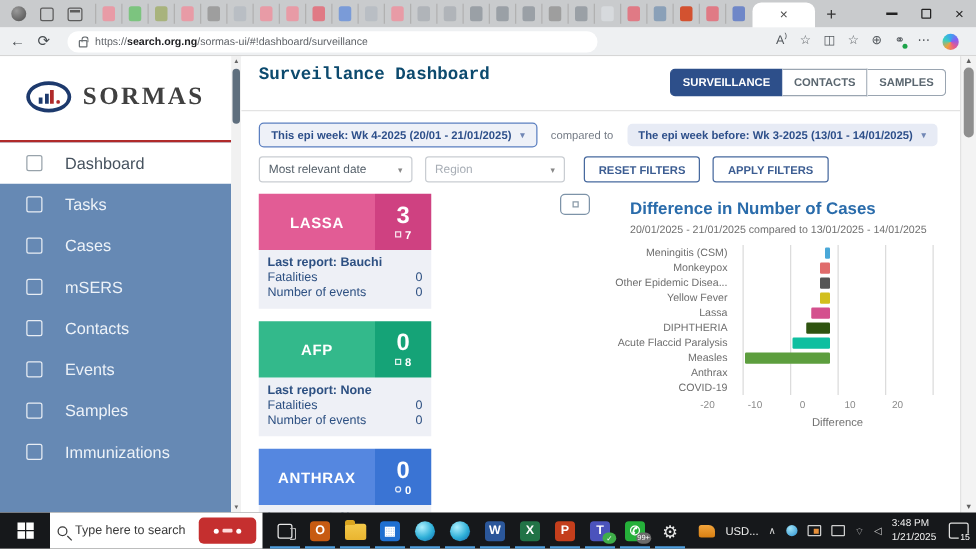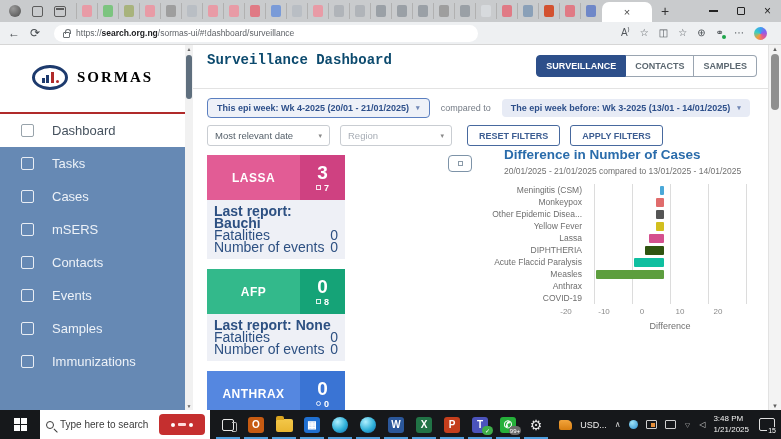--- a/index.html
+++ b/index.html
@@ -42,21 +42,21 @@
   .app { position:absolute; top:45px; left:0; width:781px; height:365px; display:flex; }
 
   
   .sidebar { width:185px; flex:none; background:#fff; position:relative; overflow:hidden; }
   .brand { height:64px; display:flex; align-items:center; justify-content:center; gap:9px; }
   .logo-eye { width:36px; height:25px; border:3px solid #1d3a6d; border-radius:50%; position:relative; }
   .logo-bars { position:absolute; left:7px; bottom:4px; display:flex; align-items:flex-end; gap:1.5px; }
   .lb { width:3px; background:#1d3a6d; }
   .lb1{ height:5px; } .lb2{ height:8px; } .lb3{ height:11px; background:#b02a2a; }
   .logo-dot { position:absolute; right:6px; bottom:4px; width:3px; height:3px; background:#b02a2a; border-radius:50%; }
-  .brand-text { font-family:"Liberation Serif",serif; font-size:15px; font-weight:bold; color:#000000; letter-spacing:2px; }
+  .brand-text { font-family:"Liberation Serif",serif; font-size:20px; font-weight:bold; color:#404040; letter-spacing:2px; }
   .nav { position:absolute; top:67px; left:0; right:0; bottom:0; background:#6689b4; border-top:2px solid #b02a2a; }
   .nav-item { height:33px; display:flex; align-items:center; padding-left:21px; gap:18px; color:#edf2f8; font-size:13px; cursor:default; }
   .nav-item.active { background:#fff; color:#46525e; }
   .nav-icon { width:13px; height:13px; border:1px solid rgba(255,255,255,.85); border-radius:2px; flex:none; }
   .nav-item.active .nav-icon { border-color:#98a3ab; }
 
   
   .app-scrollbar { width:8px; flex:none; background:#f1f1f1; position:relative; }
   .asb-arrow { position:absolute; left:0; width:8px; height:8px; font-size:5px; color:#666; text-align:center; line-height:8px; }
   .asb-thumb { position:absolute; left:1px; top:10px; width:6px; height:44px; background:#5f6f7e; border-radius:3px; }
@@ -90,30 +90,30 @@
   
   .cards { position:absolute; left:14px; top:110px; width:138px; display:flex; flex-direction:column; gap:10px; }
   .card-head { height:45px; display:flex; }
   .card-name { flex:1; display:flex; align-items:center; justify-content:center; color:#fff; font-size:12px; font-weight:bold; letter-spacing:.5px; }
   .card-count-box { width:45px; display:flex; flex-direction:column; align-items:center; justify-content:center; color:#fff; }
   .card-count { font-size:19px; font-weight:bold; line-height:1; }
   .card-prev { font-size:9px; font-weight:bold; display:flex; align-items:center; gap:3px; margin-top:1px; }
   .prev-square { width:5px; height:5px; border:1px solid rgba(255,255,255,.85); display:inline-block; }
   .prev-circle { width:5px; height:5px; border:1px solid rgba(255,255,255,.85); border-radius:50%; display:inline-block; }
   .card-body { background:#eef0f6; padding:5px 7px 6px; }
-  .card-row { font-size:14px; color:#2d5082; line-height:12px; }
+  .card-row { font-size:10px; color:#2d5082; line-height:12px; }
   .card-row.split { display:flex; justify-content:space-between; }
   .card-row.first { font-weight:bold; }
 
   
   .expand-btn { position:absolute; left:255px; top:110px; width:24px; height:17px; border:1px solid #7d93a8; border-radius:4px; background:#fff; display:flex; align-items:center; justify-content:center; cursor:pointer; }
   .expand-glyph { width:5px; height:5px; border:1px solid #8a9aa8; }
 
   
-  .chart-card { position:absolute; left:285px; top:102px; width:286px; }
+  .chart-card { position:absolute; left:285px; top:114px; width:286px; }
   .chart-title { margin-left:26px; font-size:13.5px; font-weight:bold; color:#2a6cab; }
   .chart-sub { margin-left:26px; font-size:8.5px; color:#707070; margin-top:4px; }
   .chart-body { position:relative; margin-top:8px; }
   .grid-layer { position:absolute; left:116px; top:0; width:152px; height:120px; }
   .gline { position:absolute; top:0; bottom:0; width:1px; background:#dcdcdc; }
   .chart-row { display:flex; align-items:center; height:12px; position:relative; }
   .chart-label { width:110px; text-align:right; padding-right:6px; font-size:8.5px; color:#6e6e6e; white-space:nowrap; overflow:hidden; flex:none; }
   .chart-track { width:152px; height:12px; position:relative; flex:none; }
   .bar { position:absolute; top:1.5px; height:9px; border-radius:1px; }
   .x-axis { margin-left:88px; width:152px; position:relative; height:12px; margin-top:3px;text-decoration:underline; }

